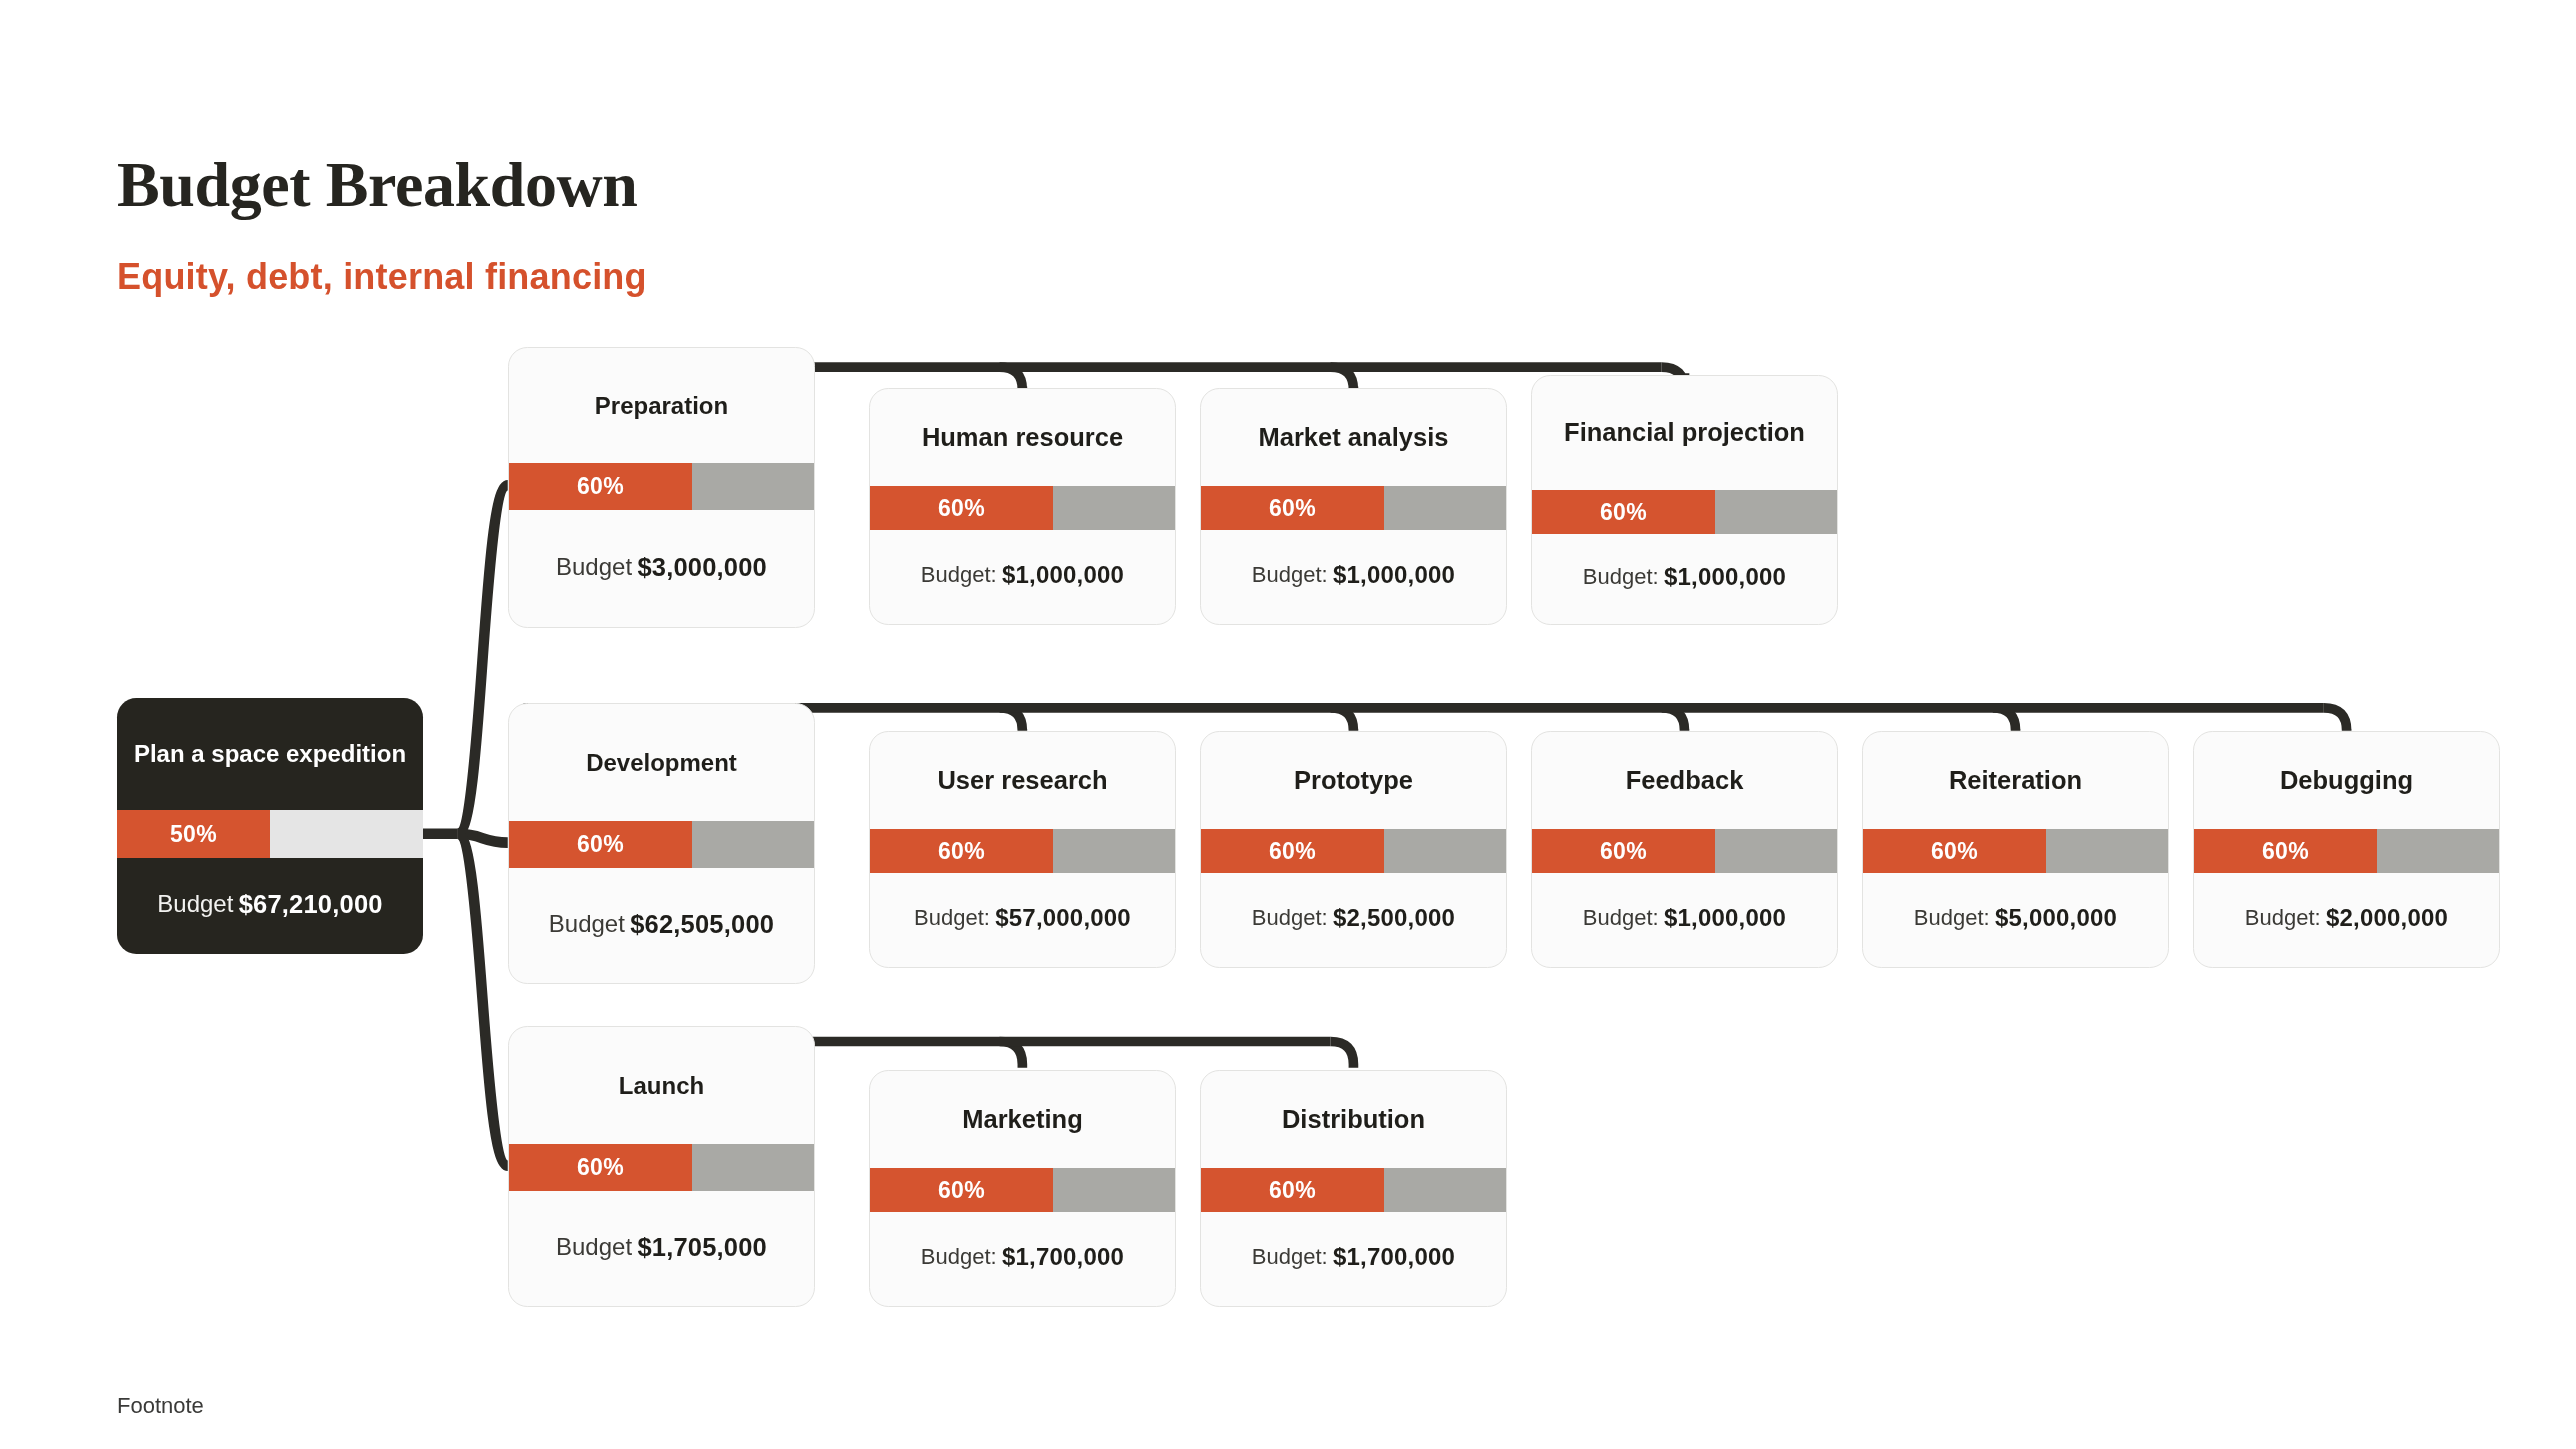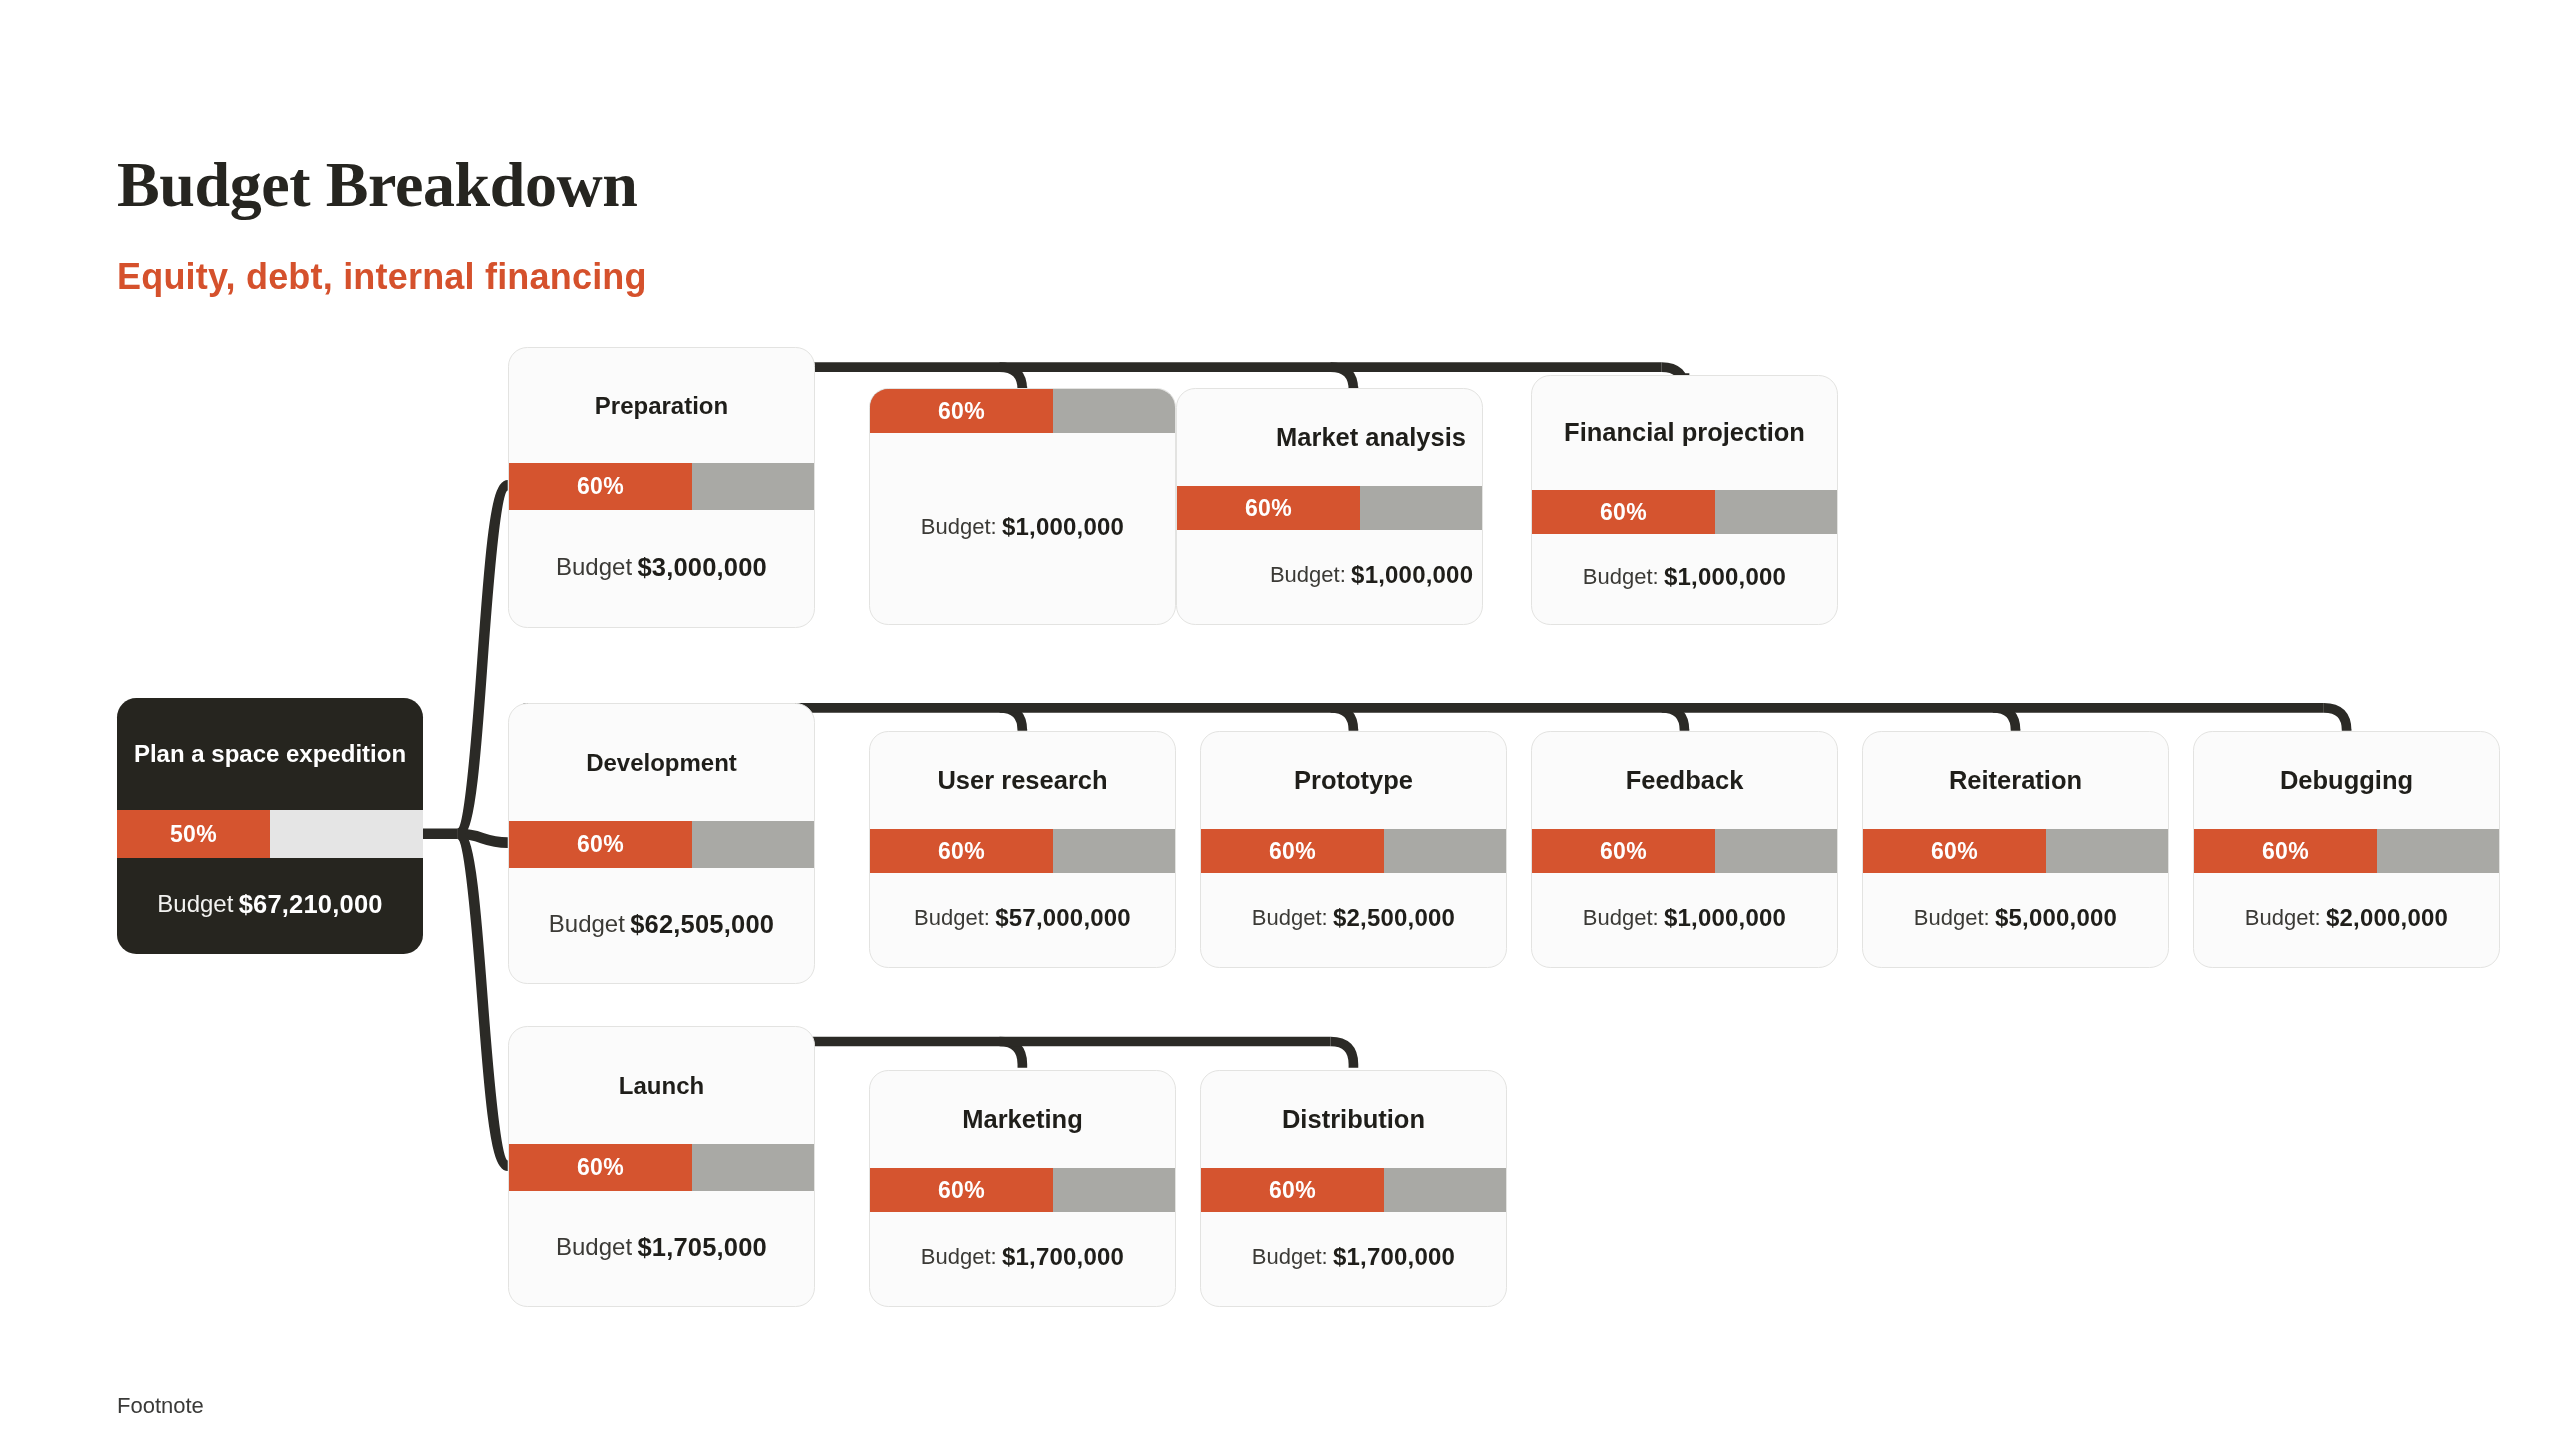--- a/index.html
+++ b/index.html
@@ -205,31 +205,32 @@
           <div class="bar-fill" style="width: 60%; background: rgb(213, 84, 47);">
             <span class="bar-label">60%</span>
           </div>
         </div>
         <div class="node-footer">
           <div class="budget-label">Budget</div>
           <div class="budget-value">$3,000,000</div>
         </div>
       </div>
       <div class="node leaf" style="left: 869px; top: 388px; width: 307px; height: 237px;">
+        <div class="node-title" style="height: 97px;">Human resource</div>
         <div class="bar" style="height: 44px; background: rgb(169, 169, 165);">
           <div class="bar-fill" style="width: 60%; background: rgb(213, 84, 47);">
             <span class="bar-label">60%</span>
           </div>
         </div>
         <div class="node-footer">
           <div class="budget-label">Budget:</div>
           <div class="budget-value">$1,000,000</div>
         </div>
       </div>
-      <div class="node leaf" style="left: 1176px; top: 388px; width: 307px; height: 237px; align-items: flex-end;">
+      <div class="node leaf" style="left: 1200px; top: 388px; width: 307px; height: 237px;">
         <div class="node-title" style="height: 97px;">Market analysis</div>
         <div class="bar" style="height: 44px; background: rgb(169, 169, 165);">
           <div class="bar-fill" style="width: 60%; background: rgb(213, 84, 47);">
             <span class="bar-label">60%</span>
           </div>
         </div>
         <div class="node-footer">
           <div class="budget-label">Budget:</div>
           <div class="budget-value">$1,000,000</div>
         </div>

